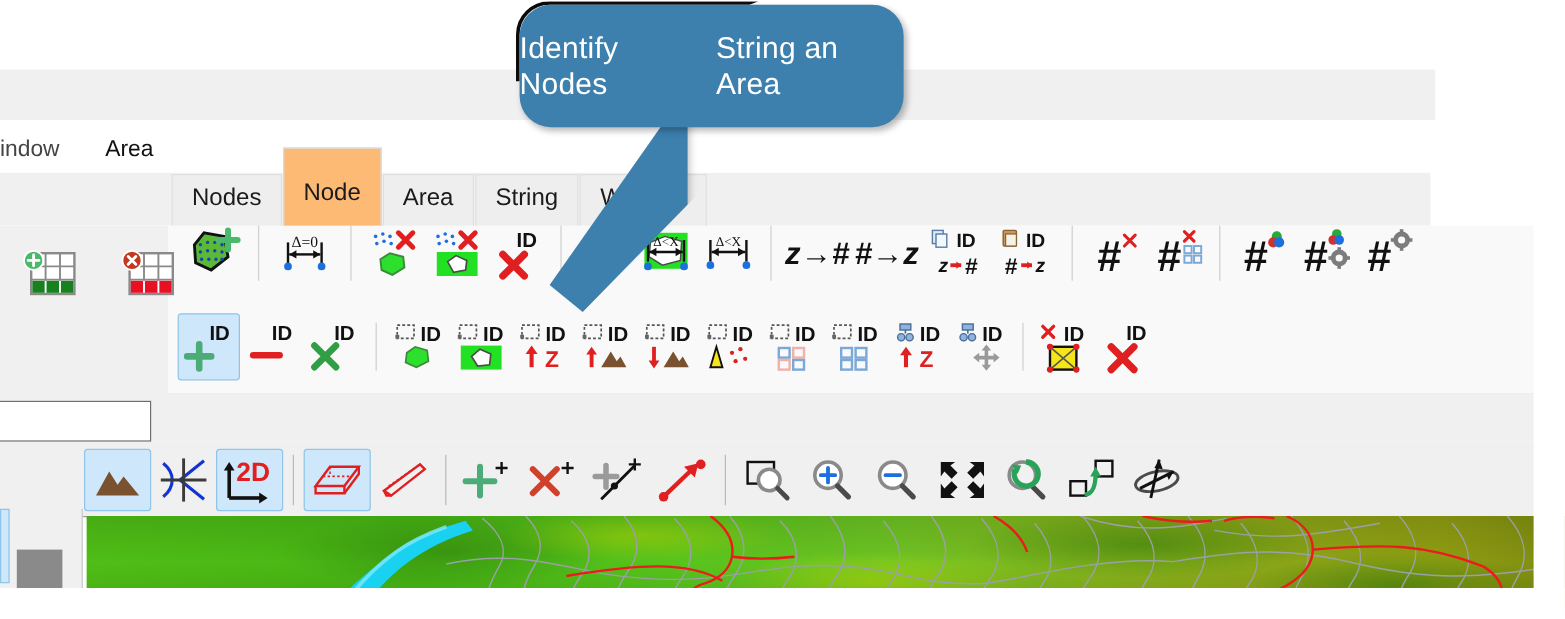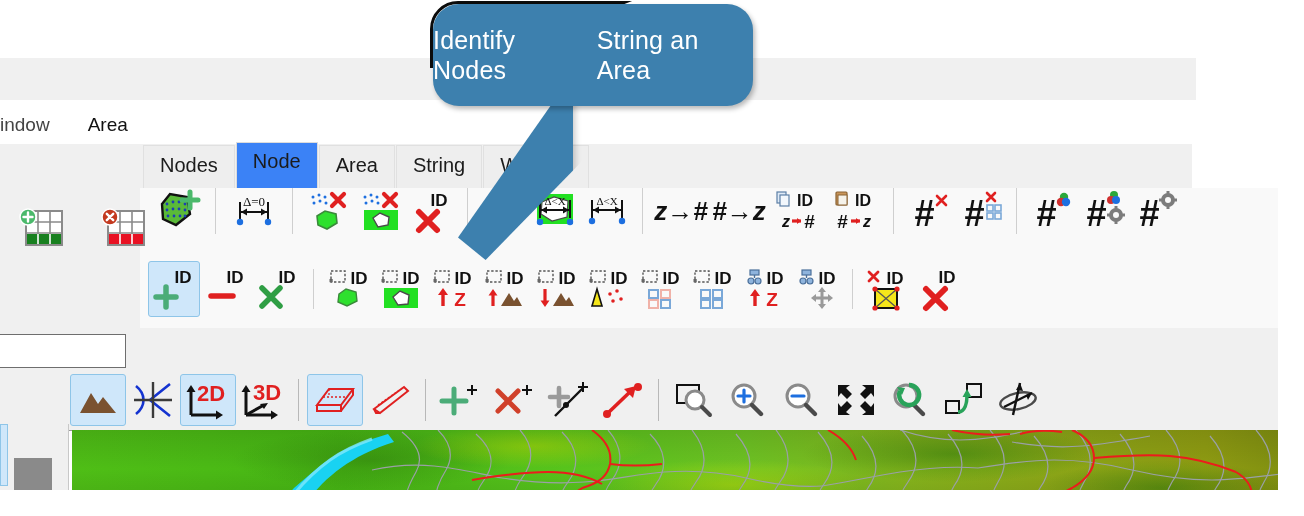--- a/index.html
+++ b/index.html
@@ -31,21 +31,21 @@
   .menu .mi.dark{color:#111;}
 
   
   .tabs{position:absolute;top:150px;left:143px;display:flex;align-items:flex-end;height:38px;}
   .tab{
     font-size:20px;color:#1b1b1b;
     padding:6px 16px 8px 16px;
     background:#eeeeee;border:1px solid #e0e0e0;border-bottom:none;
     margin-right:1px;line-height:26px;height:28px;
   }
-  .tab.active{background:#3b82f6;border-color:#dcdcdc;height:32px;padding-top:5px;position:relative;z-index:3;margin-top:12px;}
+  .tab.active{background:#fdba74;border-color:#dcdcdc;height:32px;padding-top:24px;position:relative;z-index:3;margin-top:12px;}
 
   
   .rowwrap{position:absolute;left:148px;display:flex;align-items:center;}
   .row1{top:180px;height:62px;}
   .row2{top:258px;height:62px;}
   .sep{width:1px;height:46px;background:#cfcfcf;margin:0 9px;}
   .sep.s2{height:40px;}
   .btn{
     width:52px;height:56px;display:flex;align-items:center;justify-content:center;
     position:relative;
@@ -592,31 +592,20 @@
     <div class="bbtn sel">
       <svg width="46" height="38" viewBox="0 0 46 38">
         <path d="M6 34V10" stroke="#111" stroke-width="3"></path>
         <path d="M6 4l-4.5 7h9z" fill="#111"></path>
         <path d="M6 34h26" stroke="#111" stroke-width="3"></path>
         <path d="M38 34l-7-4.5v9z" fill="#111"></path>
         <text x="26" y="20" font-size="22" font-weight="bold" fill="#e02020" text-anchor="middle" font-family="Liberation Sans, sans-serif">2D</text>
       </svg>
     </div>
 
-    <div class="bbtn">
-      <svg width="46" height="38" viewBox="0 0 46 38">
-        <path d="M6 34V10" stroke="#111" stroke-width="3"></path>
-        <path d="M6 4l-4.5 7h9z" fill="#111"></path>
-        <path d="M6 34h26" stroke="#111" stroke-width="3"></path>
-        <path d="M38 34l-7-4.5v9z" fill="#111"></path>
-        <path d="M6 34l18-10" stroke="#111" stroke-width="3"></path>
-        <path d="M28 22l-8 1 4 5z" fill="#111"></path>
-        <text x="27" y="19" font-size="22" font-weight="bold" fill="#e02020" text-anchor="middle" font-family="Liberation Sans, sans-serif">3D</text>
-      </svg>
-    </div>
 
     <div class="bsep"></div>
 
     <div class="bbtn sel">
       <svg width="44" height="34" viewBox="0 0 44 34">
         <path d="M4 22 L16 6 L40 6 L28 22 Z" fill="none" stroke="#e02020" stroke-width="2"></path>
         <path d="M4 22 L4 28 L28 28 L28 22" fill="none" stroke="#e02020" stroke-width="2"></path>
         <path d="M28 28 L40 12 L40 6" fill="none" stroke="#e02020" stroke-width="2"></path>
         <g stroke="#e02020" stroke-width="1.3" stroke-dasharray="2 2">
           <line x1="10" y1="14" x2="34" y2="14"></line>

